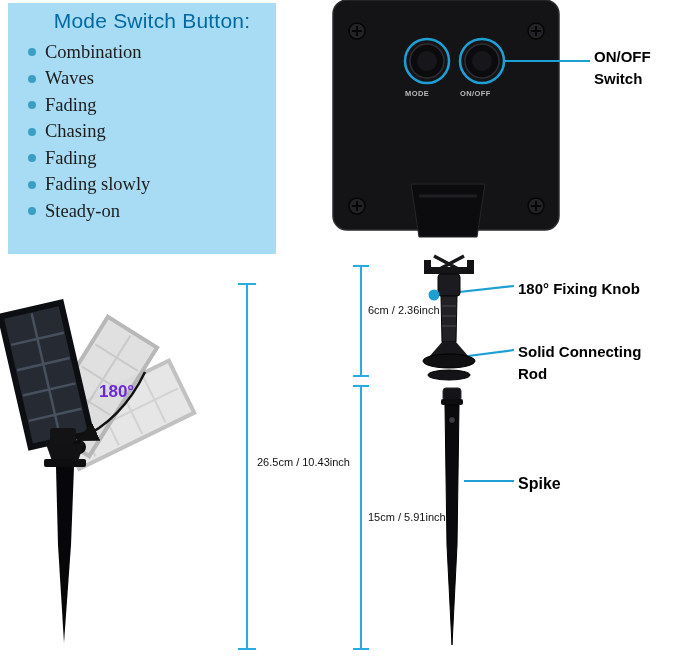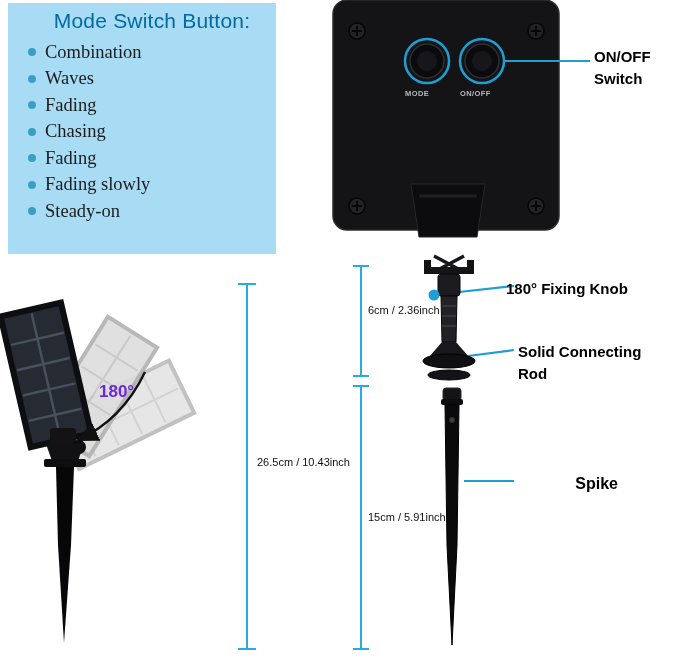--- a/index.html
+++ b/index.html
@@ -16,23 +16,23 @@
                   font-family:"Liberation Serif", serif; font-size:18.5px; color:#1c1c1c; }
   .bullet { width:8px; height:8px; border-radius:50%; background:#3a9fc2; flex:0 0 auto; }
 
   .btn-label { position:absolute; width:44px; font-size:7.5px;
                font-weight:bold; color:#b9b9bc; letter-spacing:.4px; }
   .btn-label.mode  { left:405px; top:89px; }
   .btn-label.onoff { left:460px; top:89px; }
 
   .callout { position:absolute; font-weight:bold; color:#000; font-size:15px; line-height:1.45; }
   .callout.onoff { left:594px; top:46px; width:80px; }
-  .callout.knob  { left:506px; top:278px; width:160px; }
+  .callout.knob  { left:518px; top:278px; width:160px; }
   .callout.rod   { left:518px; top:341px; width:150px; }
-  .callout.spike { left:518px; top:472px; width:100px; font-size:16px;text-align:right; }
+  .callout.spike { left:518px; top:472px; width:100px; font-size:16px; }
 
   .angle-label { position:absolute; left:99px; top:382px; font-size:17px; font-weight:bold; color:#6d28d9; }
 
   .dim { position:absolute; font-size:11px; color:#111; white-space:nowrap; }
   .dim.overall { left:257px; top:456px;text-align:center; }
   .dim.rod     { left:368px; top:304px; }
   .dim.spikeh  { left:368px; top:511px;text-align:center; }
 </style>
 </head>
 <body>

